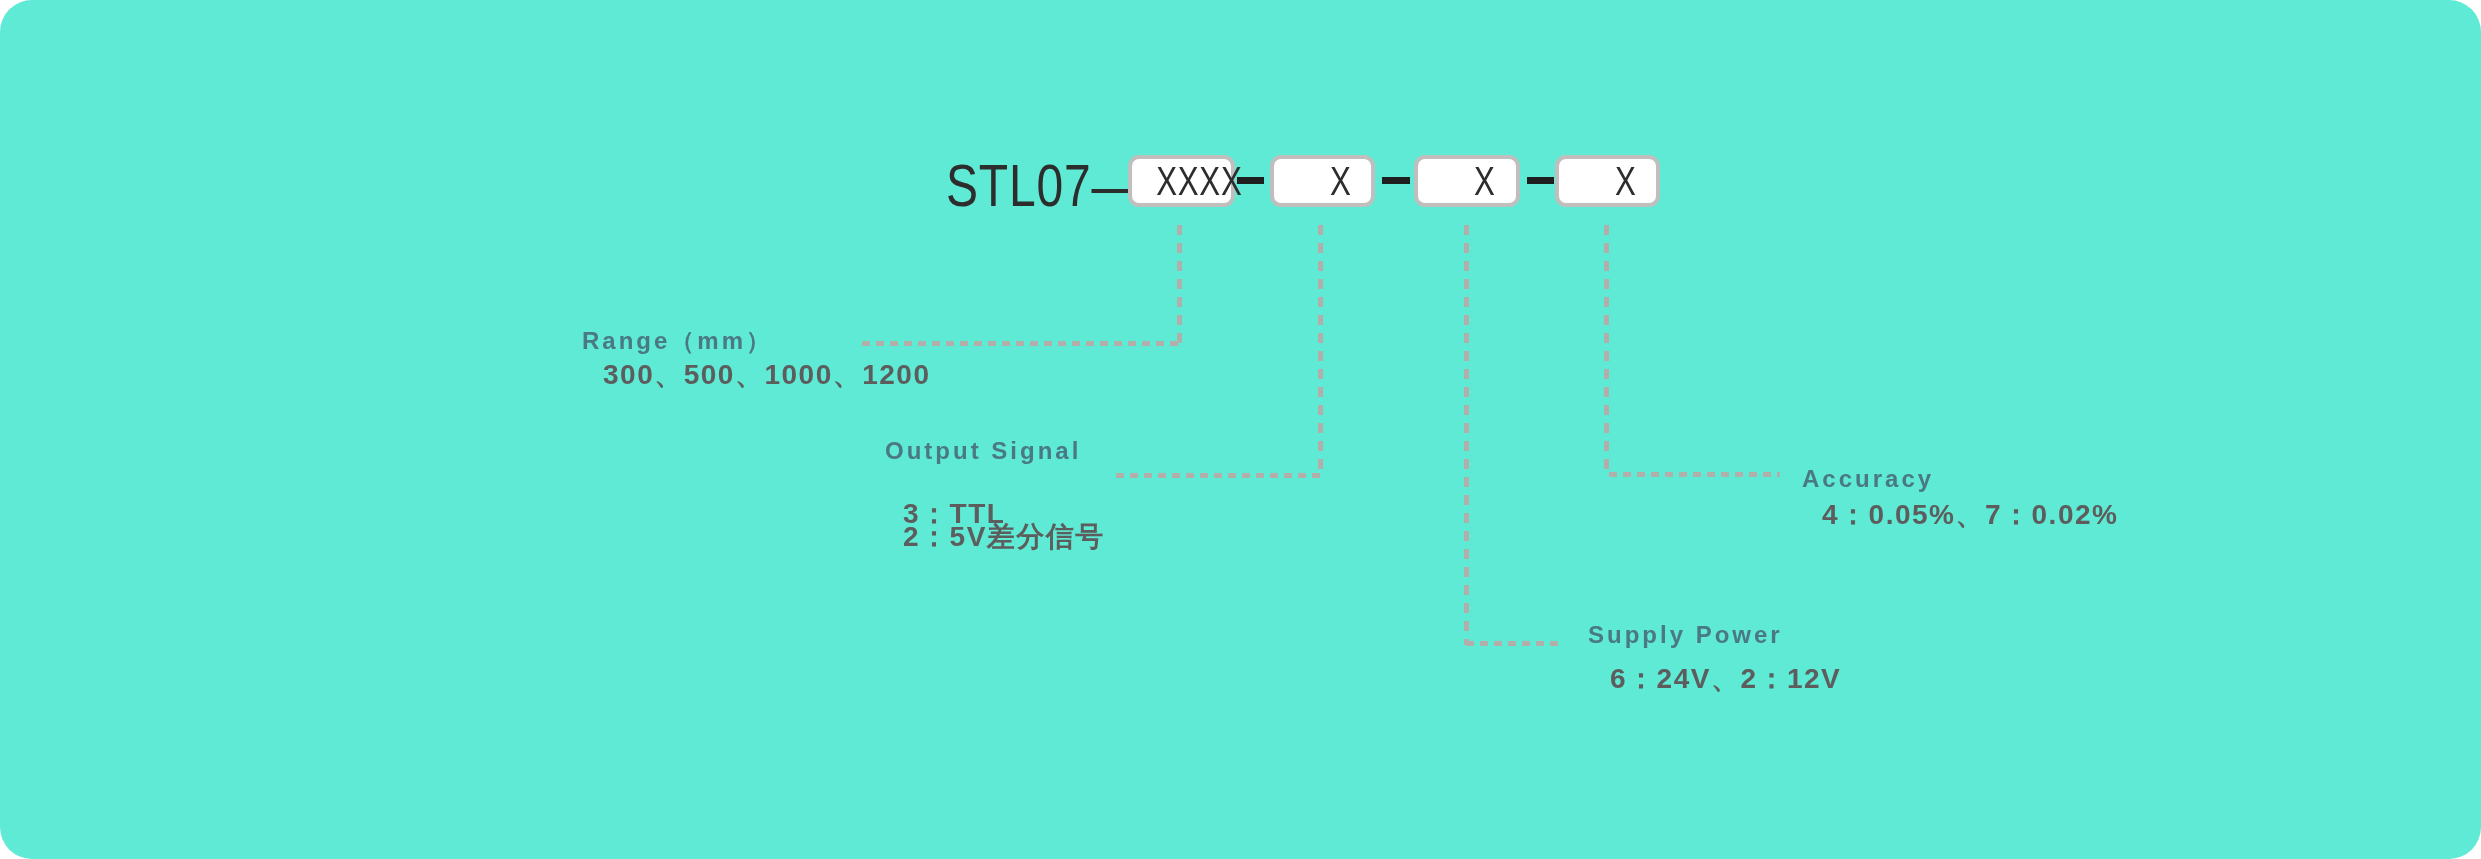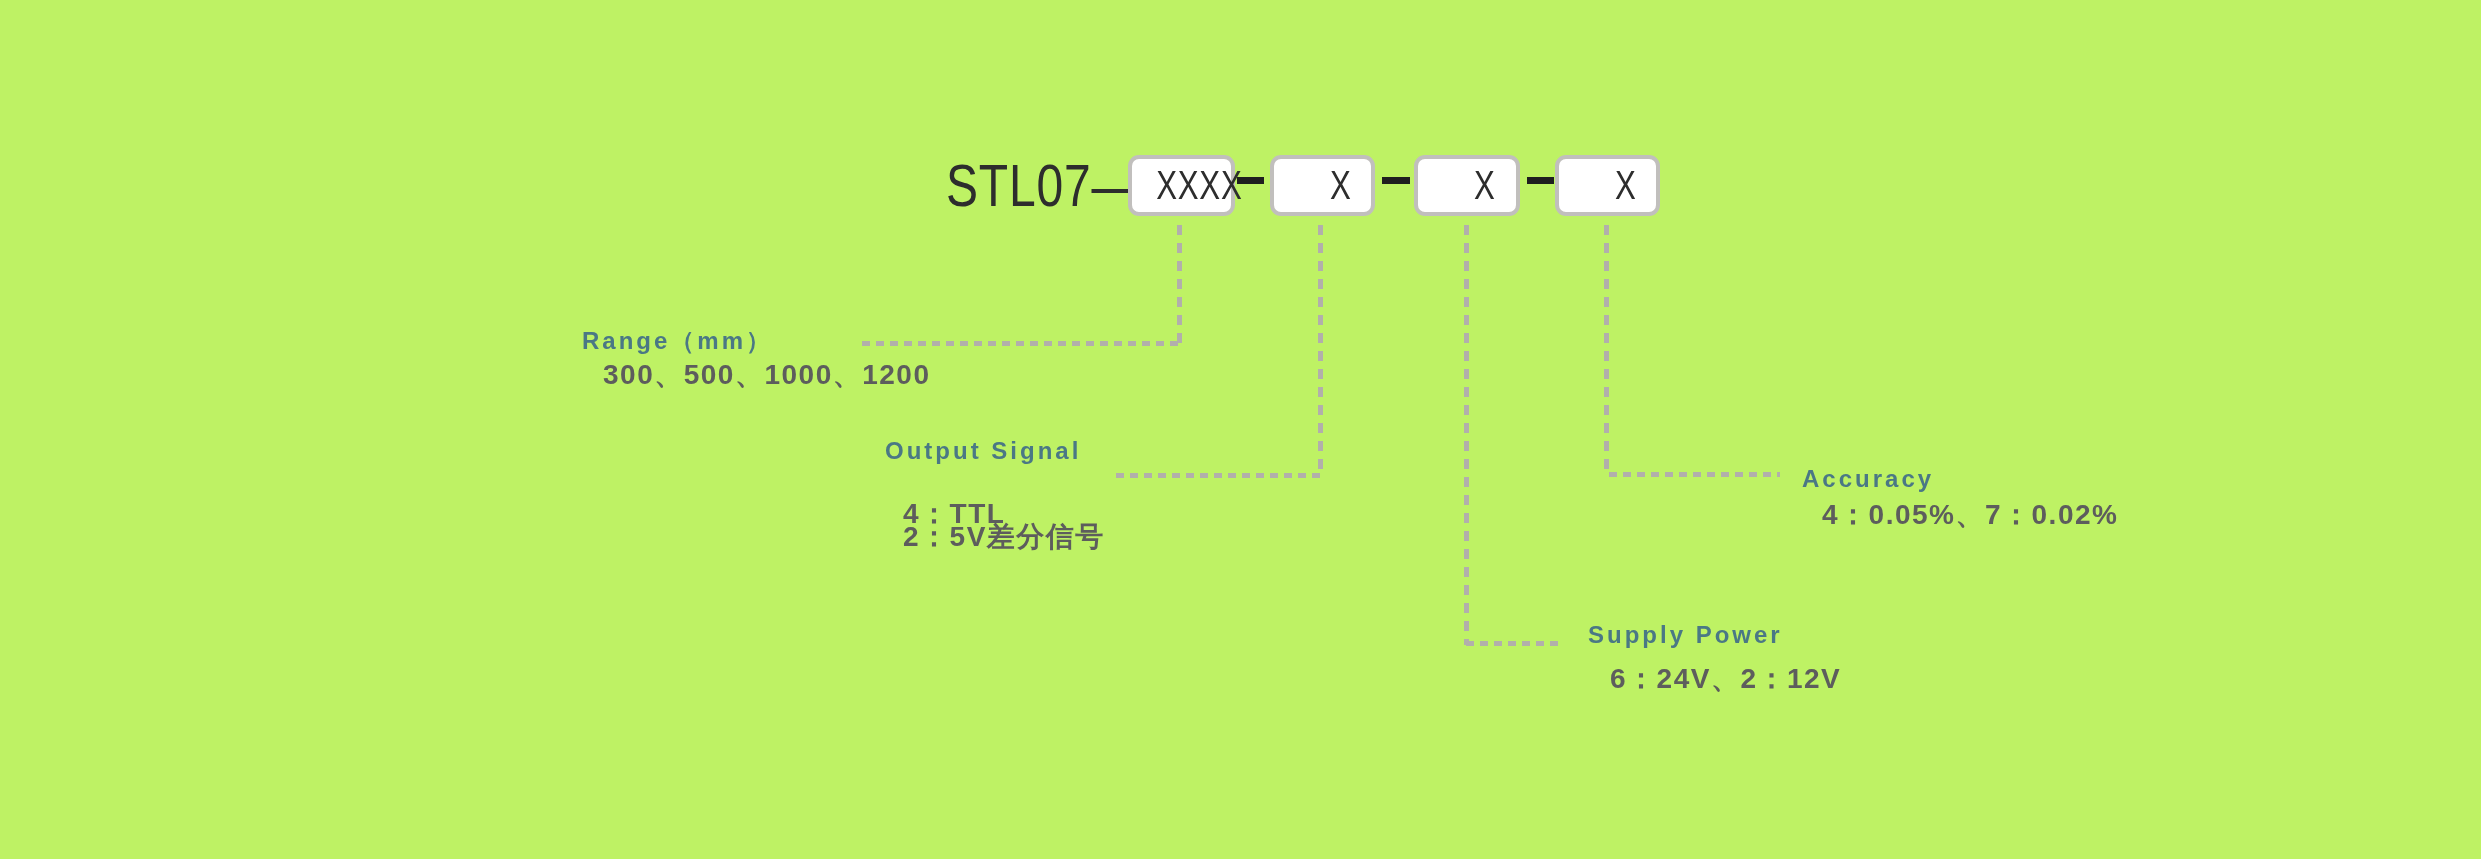--- a/index.html
+++ b/index.html
@@ -3,22 +3,23 @@
 <meta charset="utf-8">
 <style>
   * { margin: 0; padding: 0; box-sizing: border-box; }
   html, body { background: #ffffff; }
   body { font-family: "Liberation Sans", sans-serif; }
 
   .canvas {
     position: relative;
     width: 2481px;
     height: 859px;
-    background: #bef264;
+    background: #5eead4;
     overflow: hidden;
+    border-radius: 32px;
   }
 
   
   .product-prefix {
     position: absolute;
     left: 946px; top: 158px;
     font-size: 60px;
     line-height: 56px;
     color: #2d2d2d;
     letter-spacing: 1px;
@@ -32,21 +33,21 @@
     width: 27px; height: 7px;
     background: #1f1f1f;
   }
   .connector.c1 { left: 1237px; }
   .connector.c2 { left: 1382px; width: 28px; }
   .connector.c3 { left: 1527px; }
 
   .code-box {
     position: absolute;
     top: 155px;
-    height: 61px;
+    height: 52px;
     border: 4px solid #c1bfbd;
     border-radius: 11px;
     background: #ffffff;
     display: flex;
     align-items: center;
     justify-content: center;
     padding-left: 36px;
   }
   .code-box .seg {
     font-size: 40px;
@@ -146,21 +147,21 @@
   <div class="hline hl-supply"></div>
   <div class="hline hl-accuracy"></div>
 
   <div class="field-label lbl-range">Range（mm）</div>
   <div class="field-values val-range">
     <div class="vline-item">300、500、1000、1200</div>
   </div>
 
   <div class="field-label lbl-output">Output Signal</div>
   <div class="field-values val-output">
-    <div class="vline-item">4：TTL</div>
+    <div class="vline-item">3：TTL</div>
     <div class="vline-item">2：5V差分信号</div>
   </div>
 
   <div class="field-label lbl-supply">Supply Power</div>
   <div class="field-values val-supply">
     <div class="vline-item">6：24V、2：12V</div>
   </div>
 
   <div class="field-label lbl-accuracy">Accuracy</div>
   <div class="field-values val-accuracy">

